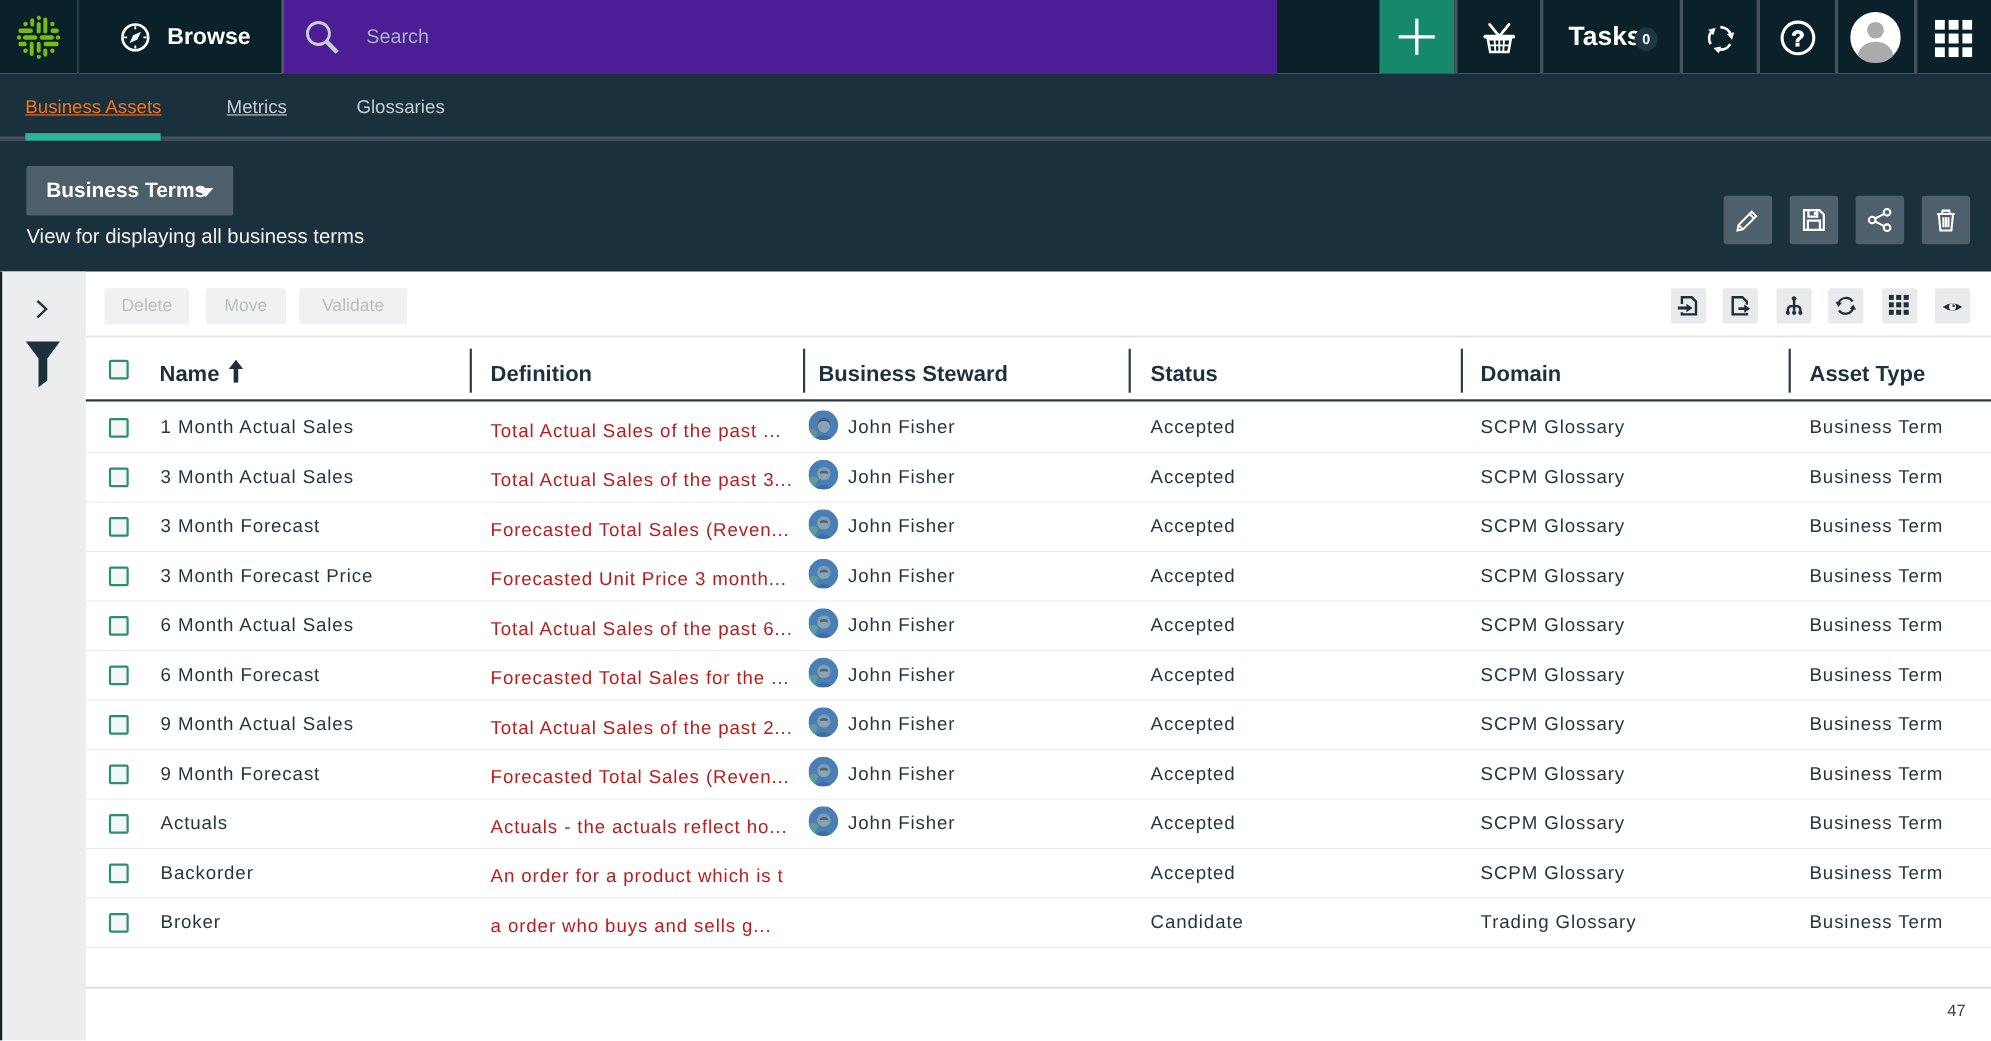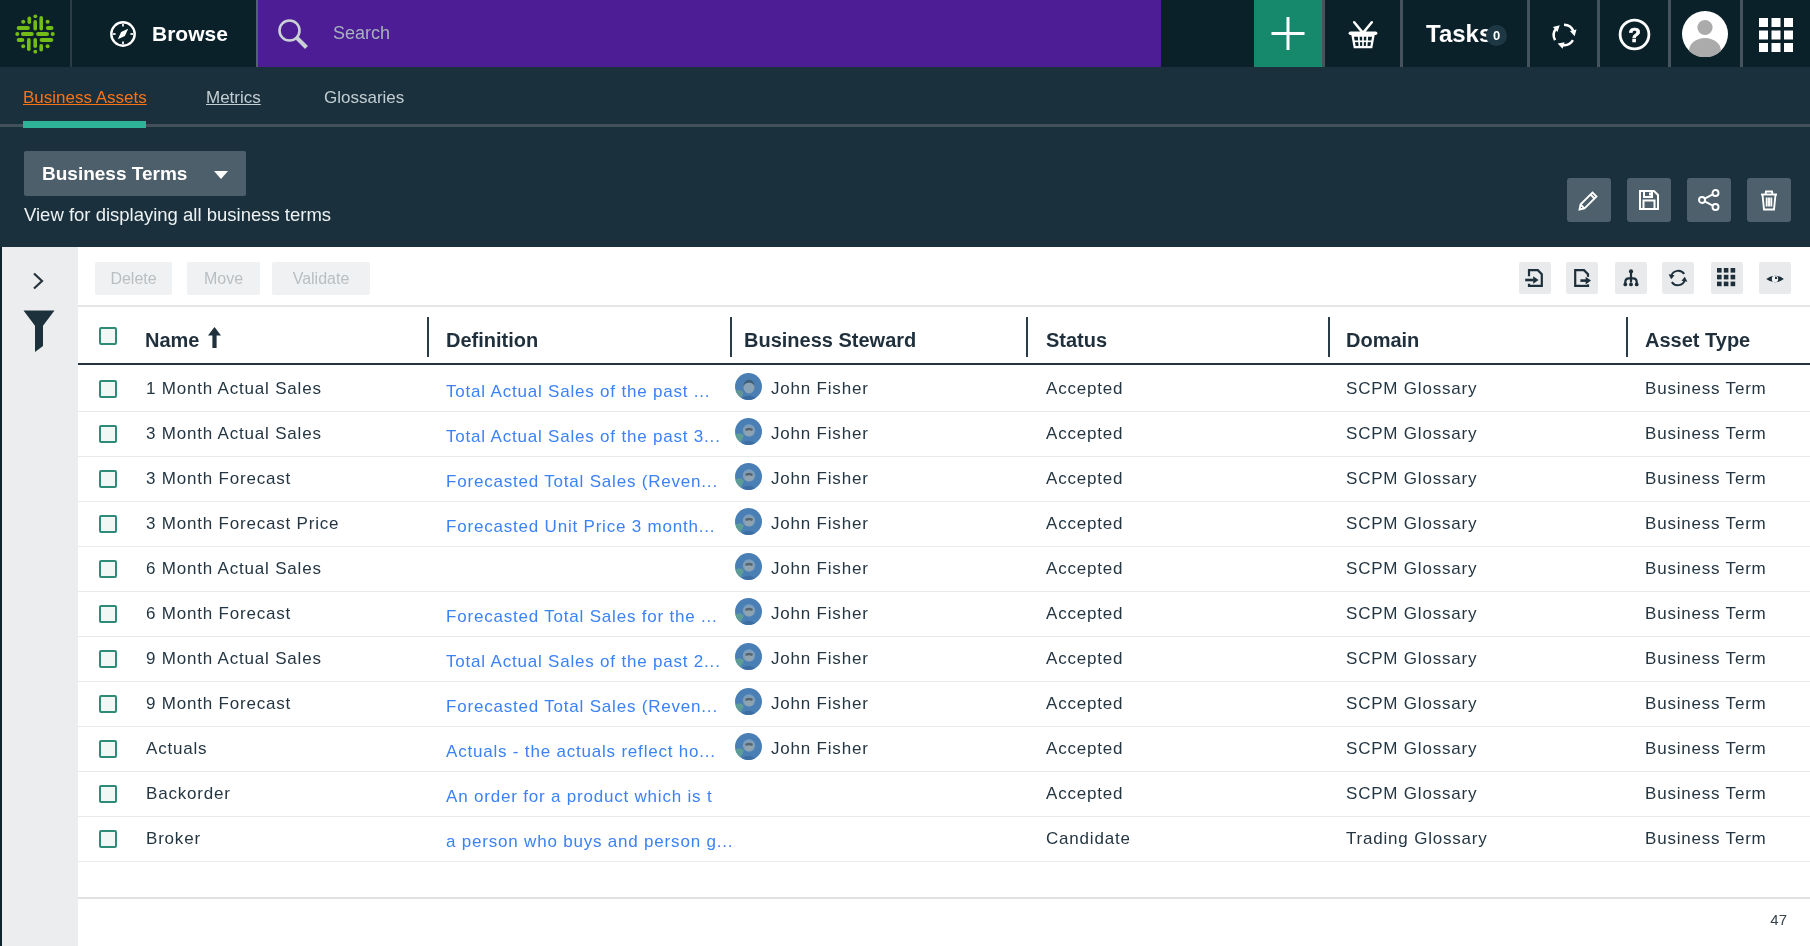--- a/index.html
+++ b/index.html
@@ -29,21 +29,21 @@
 #navbar { left:0; top:67px; width:1810px; height:61px; background:#1a303d; }
 .tab { top:2px; height:57px; line-height:57px; font-size:17px; color:#c3ced3; }
 #tab1 { left:23px; color:#f97316;text-decoration:underline; }
 #tab2 { left:206px;text-decoration:underline; }
 #tab3 { left:324px; }
 #nav-line { left:0; top:57px; width:1810px; height:3px; background:#42505a; }
 #nav-teal { left:23px; top:54px; width:123px; height:7px; background:#2eb398; }
 
 
 #vheader { left:0; top:128px; width:1810px; height:119px; background:#1a303d; }
-#btbtn { left:24px; top:23px; width:222px; height:45px; background:#4d5f6a;
+#btbtn { left:24px; top:23px; width:188px; height:45px; background:#4d5f6a;
   border-radius:2px; color:#fff; }
 #btbtn span { position:absolute; left:18px; top:0; height:45px; line-height:45px;
   font-size:19px; font-weight:bold; }
 #btbtn .caret { position:absolute; right:18px; top:20px; width:0; height:0;
   border-left:7px solid transparent; border-right:7px solid transparent;
   border-top:8px solid #fff; }
 #vcaption { left:24px; top:76px; font-size:18.5px; color:#eef2f3; }
 .hbtn { top:50px; width:44px; height:44px; background:#4e606b; border-radius:3px; }
 .hbtn svg { position:absolute; left:10px; top:10px; }
 
@@ -62,21 +62,21 @@
 .th { position:absolute; top:5px; height:56px; line-height:56px; font-size:20px;
   font-weight:bold; color:#1f303c; }
 .colsep { position:absolute; top:10px; width:2px; height:40px; background:#2a3c48; }
 .row { position:absolute; left:78px; width:1732px; height:45px;
   border-bottom:1px solid #e8eaea; background:#fff; }
 .cell { position:absolute; top:0; height:44px; line-height:44px; font-size:17px;
   color:#243642; white-space:nowrap; letter-spacing:0.8px; }
 .cb { position:absolute; left:21px; width:18px; height:18px;
   border:2px solid #2e8b77; border-radius:2px; background:#f1f7f4; }
 .c-name { left:68px; }
-.c-def  { left:368px; color:#3b82f6; }
+.c-def  { left:368px; color:#b91c1c; }
 .c-stew { left:693px; }
 .c-stat { left:968px; }
 .c-dom  { left:1268px; }
 .c-type { left:1567px; }
 .avatar { position:absolute; left:657px; top:6px; width:27px; height:27px; }
 #footer-line { left:78px; top:650px; width:1732px; height:2px; background:#dfe1e2; }
 #count { left:1690px; top:664px; width:97px; text-align:right; font-size:15px; color:#36434d; }
 </style>
 </head>
 <body>
@@ -403,20 +403,21 @@
 </g>
             </svg></div>
           <div class="cell c-stew">John Fisher</div>
           <div class="cell c-stat">Accepted</div>
           <div class="cell c-dom">SCPM Glossary</div>
           <div class="cell c-type">Business Term</div>
         </div>
 <div class="row" style="top:300px;">
           <div class="cb" style="top:13px;"></div>
           <div class="cell c-name">6 Month Actual Sales</div>
+          <div class="cell c-def" style="top:3px;">Total Actual Sales of the past 6...</div>
           <div class="avatar"><svg width="27" height="27" viewBox="0 0 27 27">
 <defs>
                 <clipPath id="ac">
                   <circle cx="13.5" cy="13.5" r="13.5"></circle>
                 </clipPath>
               </defs>
 <g clip-path="url(#ac)">
 <rect width="27" height="27" fill="#4a7fb5"></rect>
 <path d="M0 17 Q6 13 9 18 L4 27 L0 27 Z" fill="#5e9c96"></path>
 <circle cx="14" cy="12.5" r="6.2" fill="#7a9dbd"></circle>
@@ -530,21 +531,21 @@
           <div class="cb" style="top:13px;"></div>
           <div class="cell c-name">Backorder</div>
           <div class="cell c-def" style="top:3px;">An order for a product which is t</div>
           <div class="cell c-stat">Accepted</div>
           <div class="cell c-dom">SCPM Glossary</div>
           <div class="cell c-type">Business Term</div>
         </div>
 <div class="row" style="top:570px;">
           <div class="cb" style="top:13px;"></div>
           <div class="cell c-name">Broker</div>
-          <div class="cell c-def" style="top:3px;">a person who buys and person g...</div>
+          <div class="cell c-def" style="top:3px;">a order who buys and sells g...</div>
           <div class="cell c-stat">Candidate</div>
           <div class="cell c-dom">Trading Glossary</div>
           <div class="cell c-type">Business Term</div>
         </div>
 </div>
 
     <div class="abs" id="footer-line"></div>
     <div class="abs" id="count">47</div>
   </div>
 

